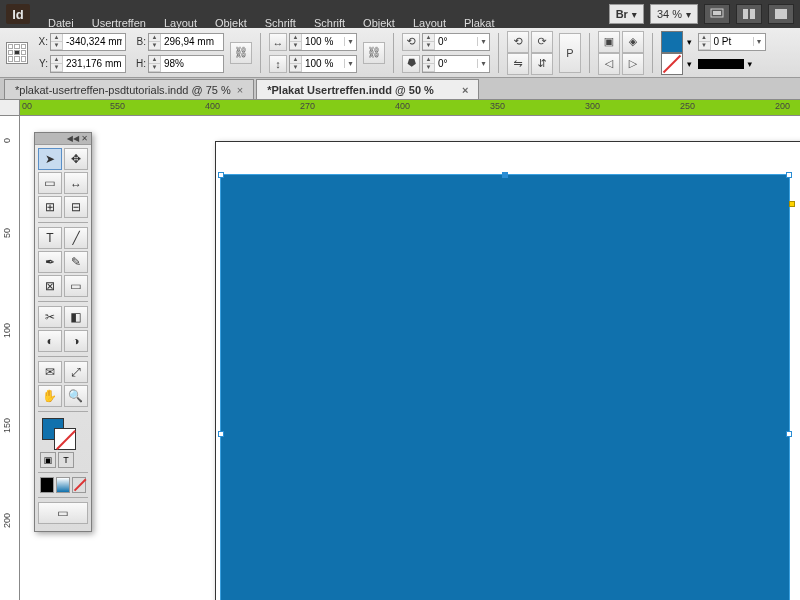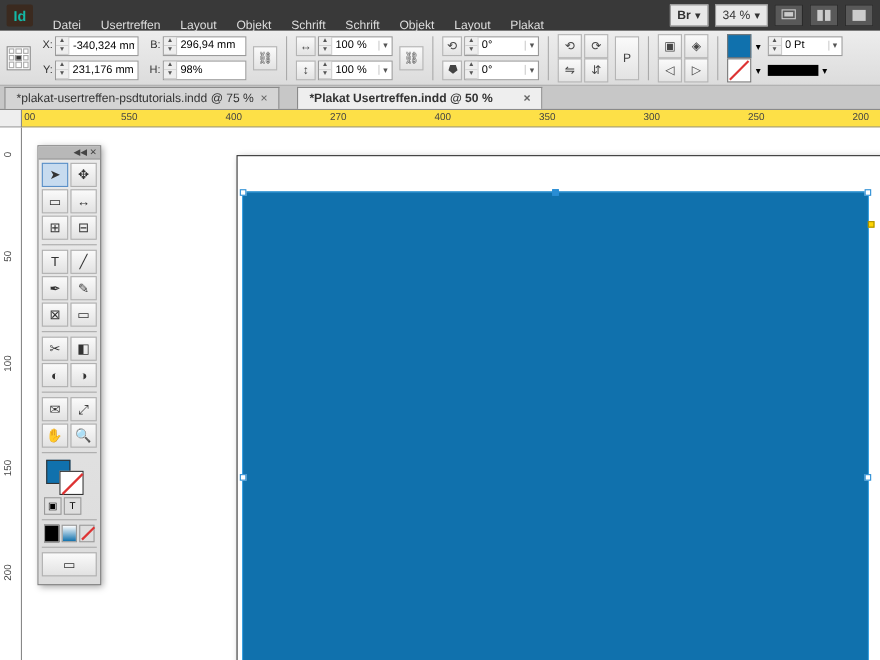--- a/index.html
+++ b/index.html
@@ -1,20 +1,20 @@
 <!DOCTYPE html>
 <html><head>
 <meta charset="utf-8">
 <style>
 * { margin:0; padding:0; box-sizing:border-box; font-family:Tahoma,Arial,sans-serif; font-size:11px; user-select:none; }
 body { background:#fff; width:800px; height:600px; overflow:hidden; position:relative; }
 
 
 .menubar { height:28px; background:#393939; display:flex; align-items:center; padding:0 6px; color:#ddd; gap:2px; }
-.app-logo { width:24px; height:20px; background:#3b2a1f; color:#14b8a6; font-weight:bold; font-size:13px; display:flex; align-items:center; justify-content:center; border-radius:2px; margin-right:8px; }
+.app-logo { width:24px; height:20px; background:#3b2a1f; color:#e5e5e5; font-weight:bold; font-size:13px; display:flex; align-items:center; justify-content:center; border-radius:2px; margin-right:8px; }
 .menubar .mitem { padding:4px 8px; cursor:default;margin-top:17px; }
 .menubar .spacer { flex:1; }
 .menubar .rbtn { height:20px; padding:0 6px; background:#e8e8e8; color:#333; border:1px solid #999; display:flex; align-items:center; gap:4px; margin-left:4px; font-size:10px;text-align:center; }
 .menubar .icnbtn { width:26px; height:20px; background:#595959; border:1px solid #2a2a2a; margin-left:4px; display:flex; align-items:center; justify-content:center; }
 
 
 .ctrlbar { height:50px; background:linear-gradient(#ededed,#dcdcdc); border-bottom:1px solid #9a9a9a; display:flex; align-items:center; padding:3px 6px; gap:6px; }
 .refpt { width:22px; height:22px; display:grid; grid-template-columns:repeat(3,1fr); grid-template-rows:repeat(3,1fr); gap:1px; padding:1px; border:1px solid #888; background:#fff;}
 .refpt div { background:#fff; border:1px solid #aaa;}
 .refpt div.sel { background:#333;}
@@ -28,26 +28,26 @@
 .numbox input.nar { width:42px;}
 .numbox .dd { width:12px; text-align:center; font-size:8px; color:#555; border-left:1px solid #ccc; cursor:pointer;}
 .hl { background:#ffe680; border-radius:8px; padding:0 3px;}
 .sep { width:1px; height:40px; background:#aaa; margin:0 2px;}
 .tbtn { width:22px; height:22px; border:1px solid #b5b5b5; background:linear-gradient(#fafafa,#e3e3e3); display:flex; align-items:center; justify-content:center; font-size:11px; color:#444; cursor:pointer;}
 .swatch { width:22px; height:22px; border:1px solid #777;}
 .strokeprev { width:46px; height:10px; background:#000;}
 
 
 .doctabs { height:22px; background:#c7c7c7; border-bottom:1px solid #8a8a8a; display:flex; align-items:flex-end; padding-left:4px;}
-.doctab { height:20px; padding:0 10px; display:flex; align-items:center; gap:6px; font-size:11px; color:#333; border:1px solid #8a8a8a; border-bottom:none; background:#d4d4d4; margin-right:16px; cursor:pointer;}
+.doctab { height:20px; padding:0 10px; display:flex; align-items:center; gap:6px; font-size:11px; color:#333; border:1px solid #8a8a8a; border-bottom:none; background:#d4d4d4; margin-right:2px; cursor:pointer;}
 .doctab.active { background:#eee; font-weight:bold;gap:28px;}
 .doctab .x { font-size:11px; color:#666; cursor:pointer;}
 
 
-.ruler-h { position:absolute; left:20px; top:100px; right:0; height:16px; background:#fde047; border-bottom:1px solid #888; overflow:hidden;}
+.ruler-h { position:absolute; left:20px; top:100px; right:0; height:16px; background:#84cc16; border-bottom:1px solid #888; overflow:hidden;}
 .ruler-h .lblr { position:absolute; top:1px; font-size:9px; color:#444;}
 .ruler-v { position:absolute; left:0; top:116px; bottom:0; width:20px; background:#fff; border-right:1px solid #888;}
 .ruler-v .lblr { position:absolute; left:2px; font-size:9px; color:#444; writing-mode:vertical-rl; transform:rotate(180deg);}
 .corner { position:absolute; left:0; top:100px; width:20px; height:16px; background:#eee; border-right:1px solid #888; border-bottom:1px solid #888;}
 .canvas { position:absolute; left:20px; top:116px; right:0; bottom:0; background:#fff; overflow:hidden;}
 .page { position:absolute; left:195px; top:25px; width:600px; height:800px; background:#fff; box-shadow:2px 2px 6px rgba(0,0,0,.3); border:1px solid #333;}
 .selrect { position:absolute; left:200px; top:58px; width:570px; height:520px; background:#1071ad; border:1px solid #3aa0e0;}
 .selhandle { position:absolute; width:6px; height:6px; background:#fff; border:1px solid #2a8dd4;}
 .selrect .h1{left:-3px;top:-3px;} .selrect .h2{left:50%;top:-3px;margin-left:-3px;background:#2a8dd4;} .selrect .h3{right:-3px;top:-3px;}
 .selrect .h4{left:-3px;top:50%;margin-top:-3px;} .selrect .h6{right:-3px;top:50%;margin-top:-3px;}

